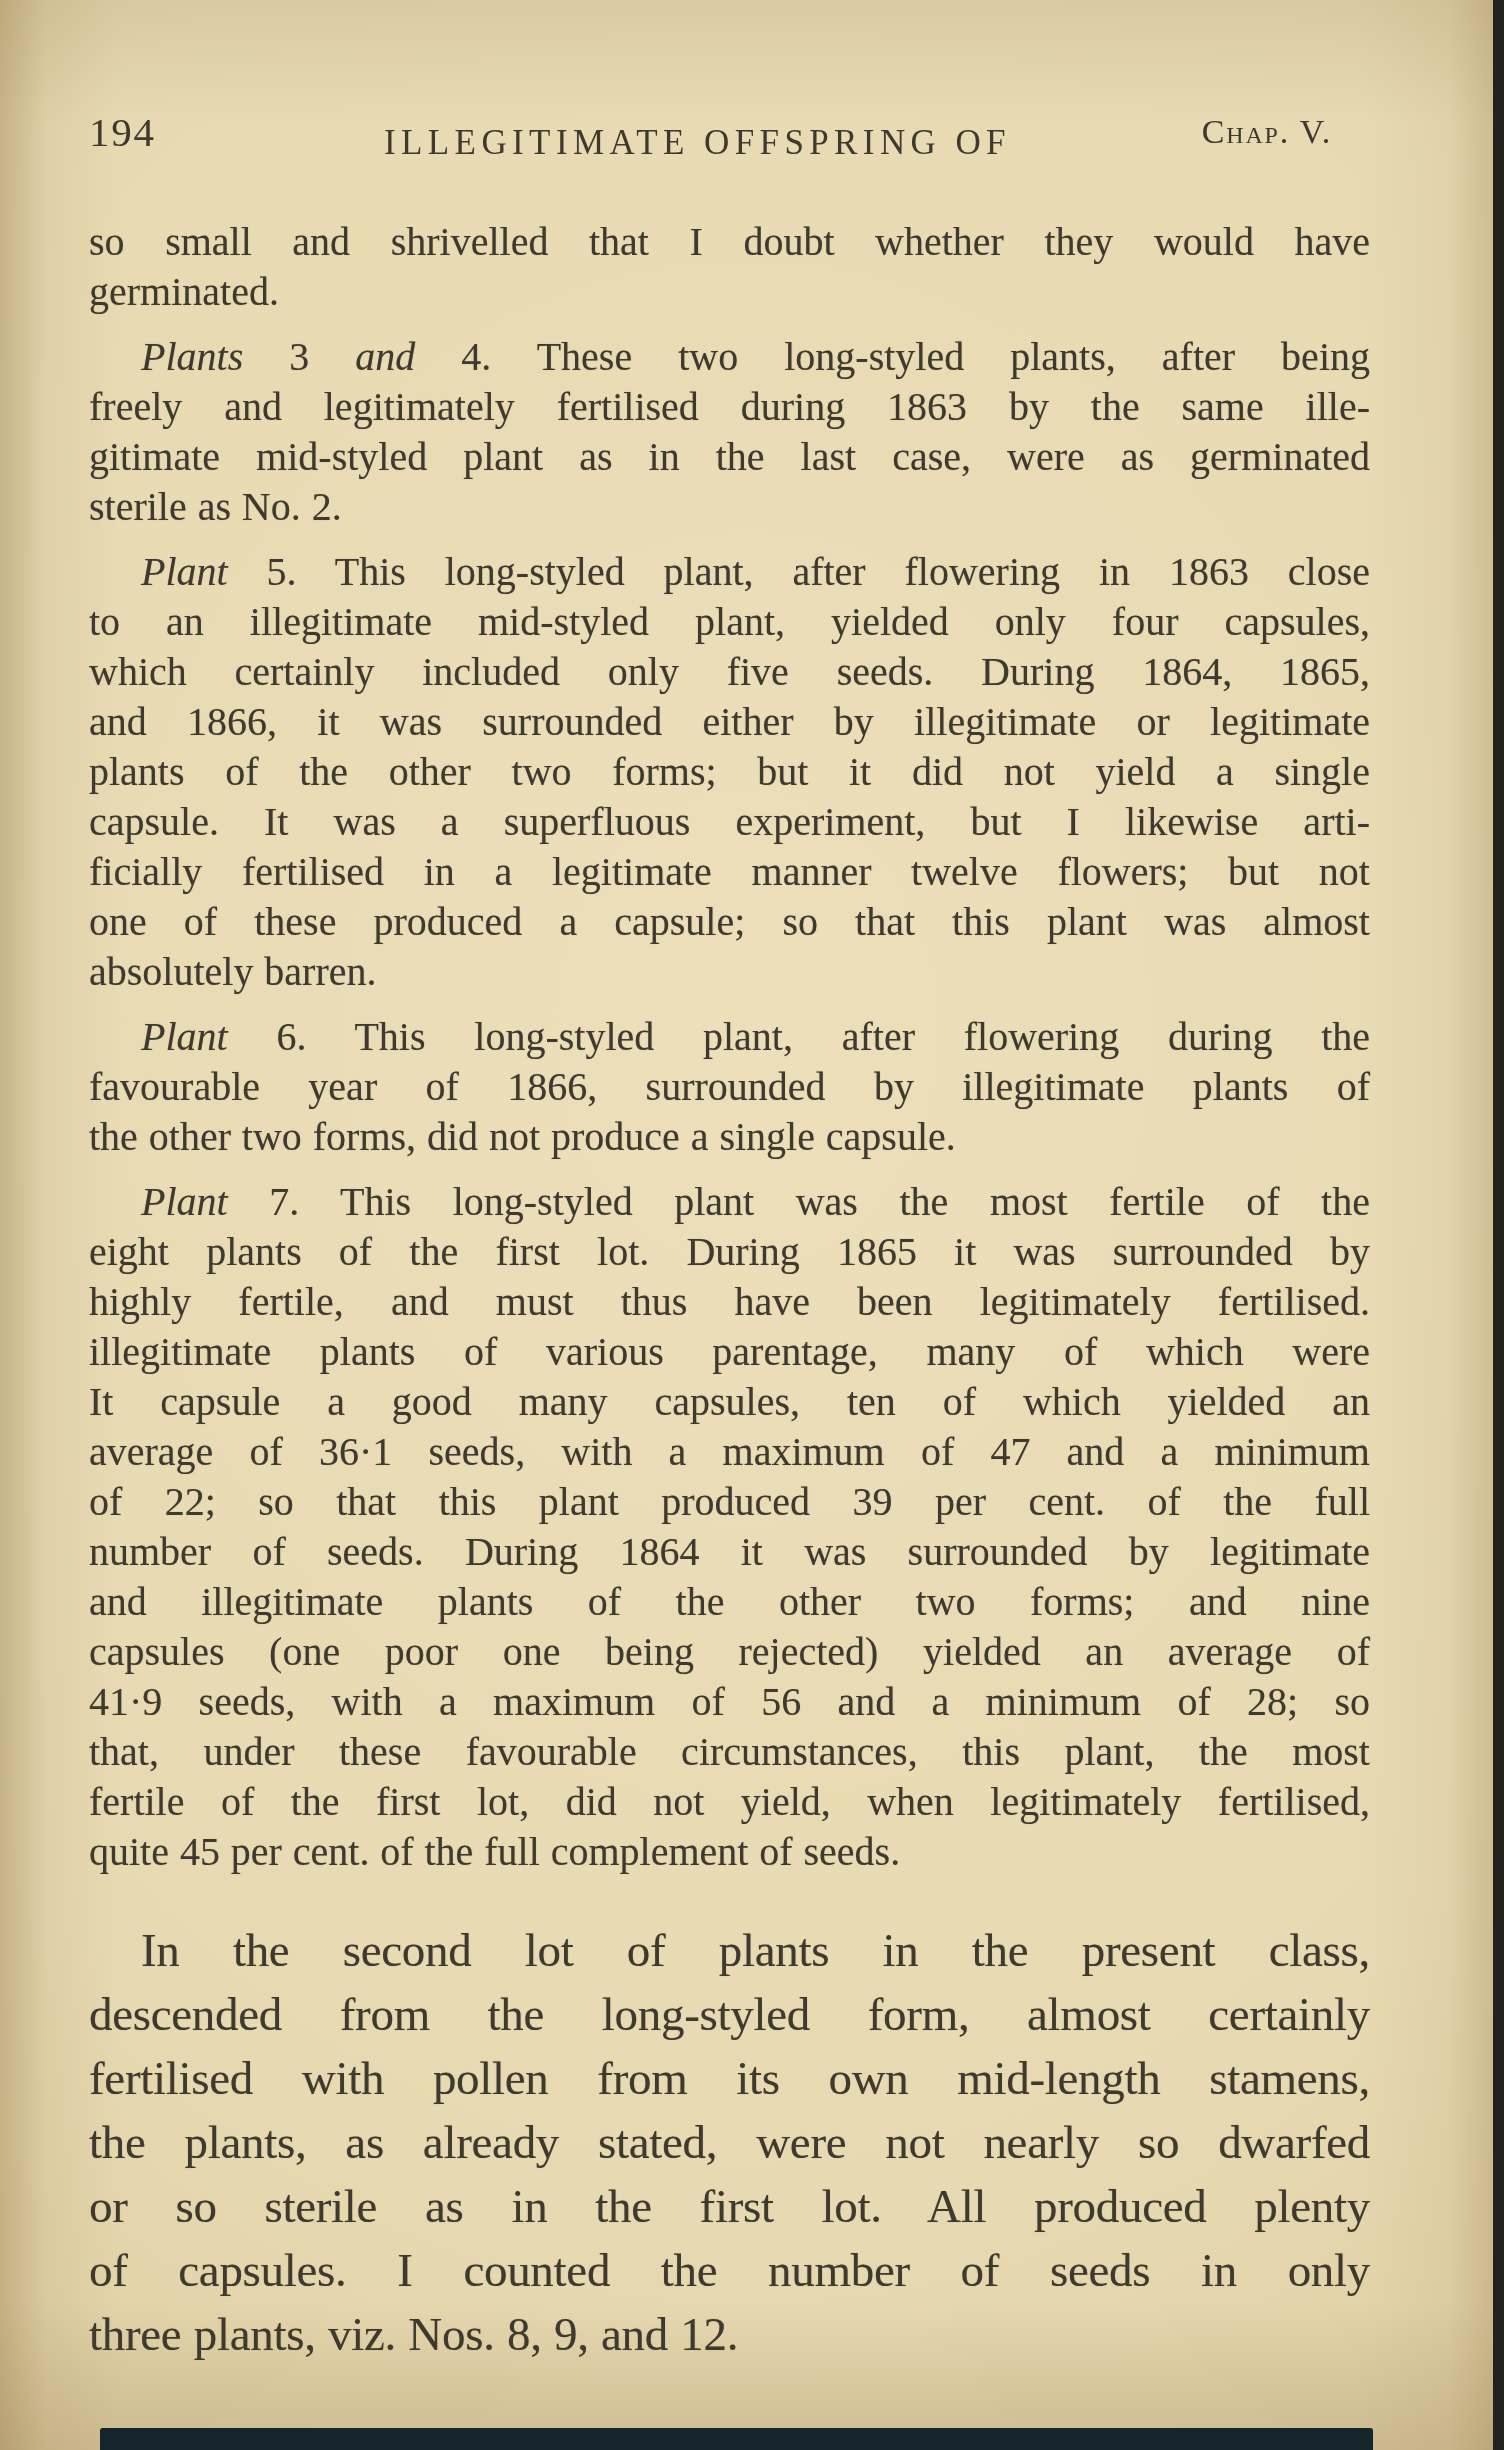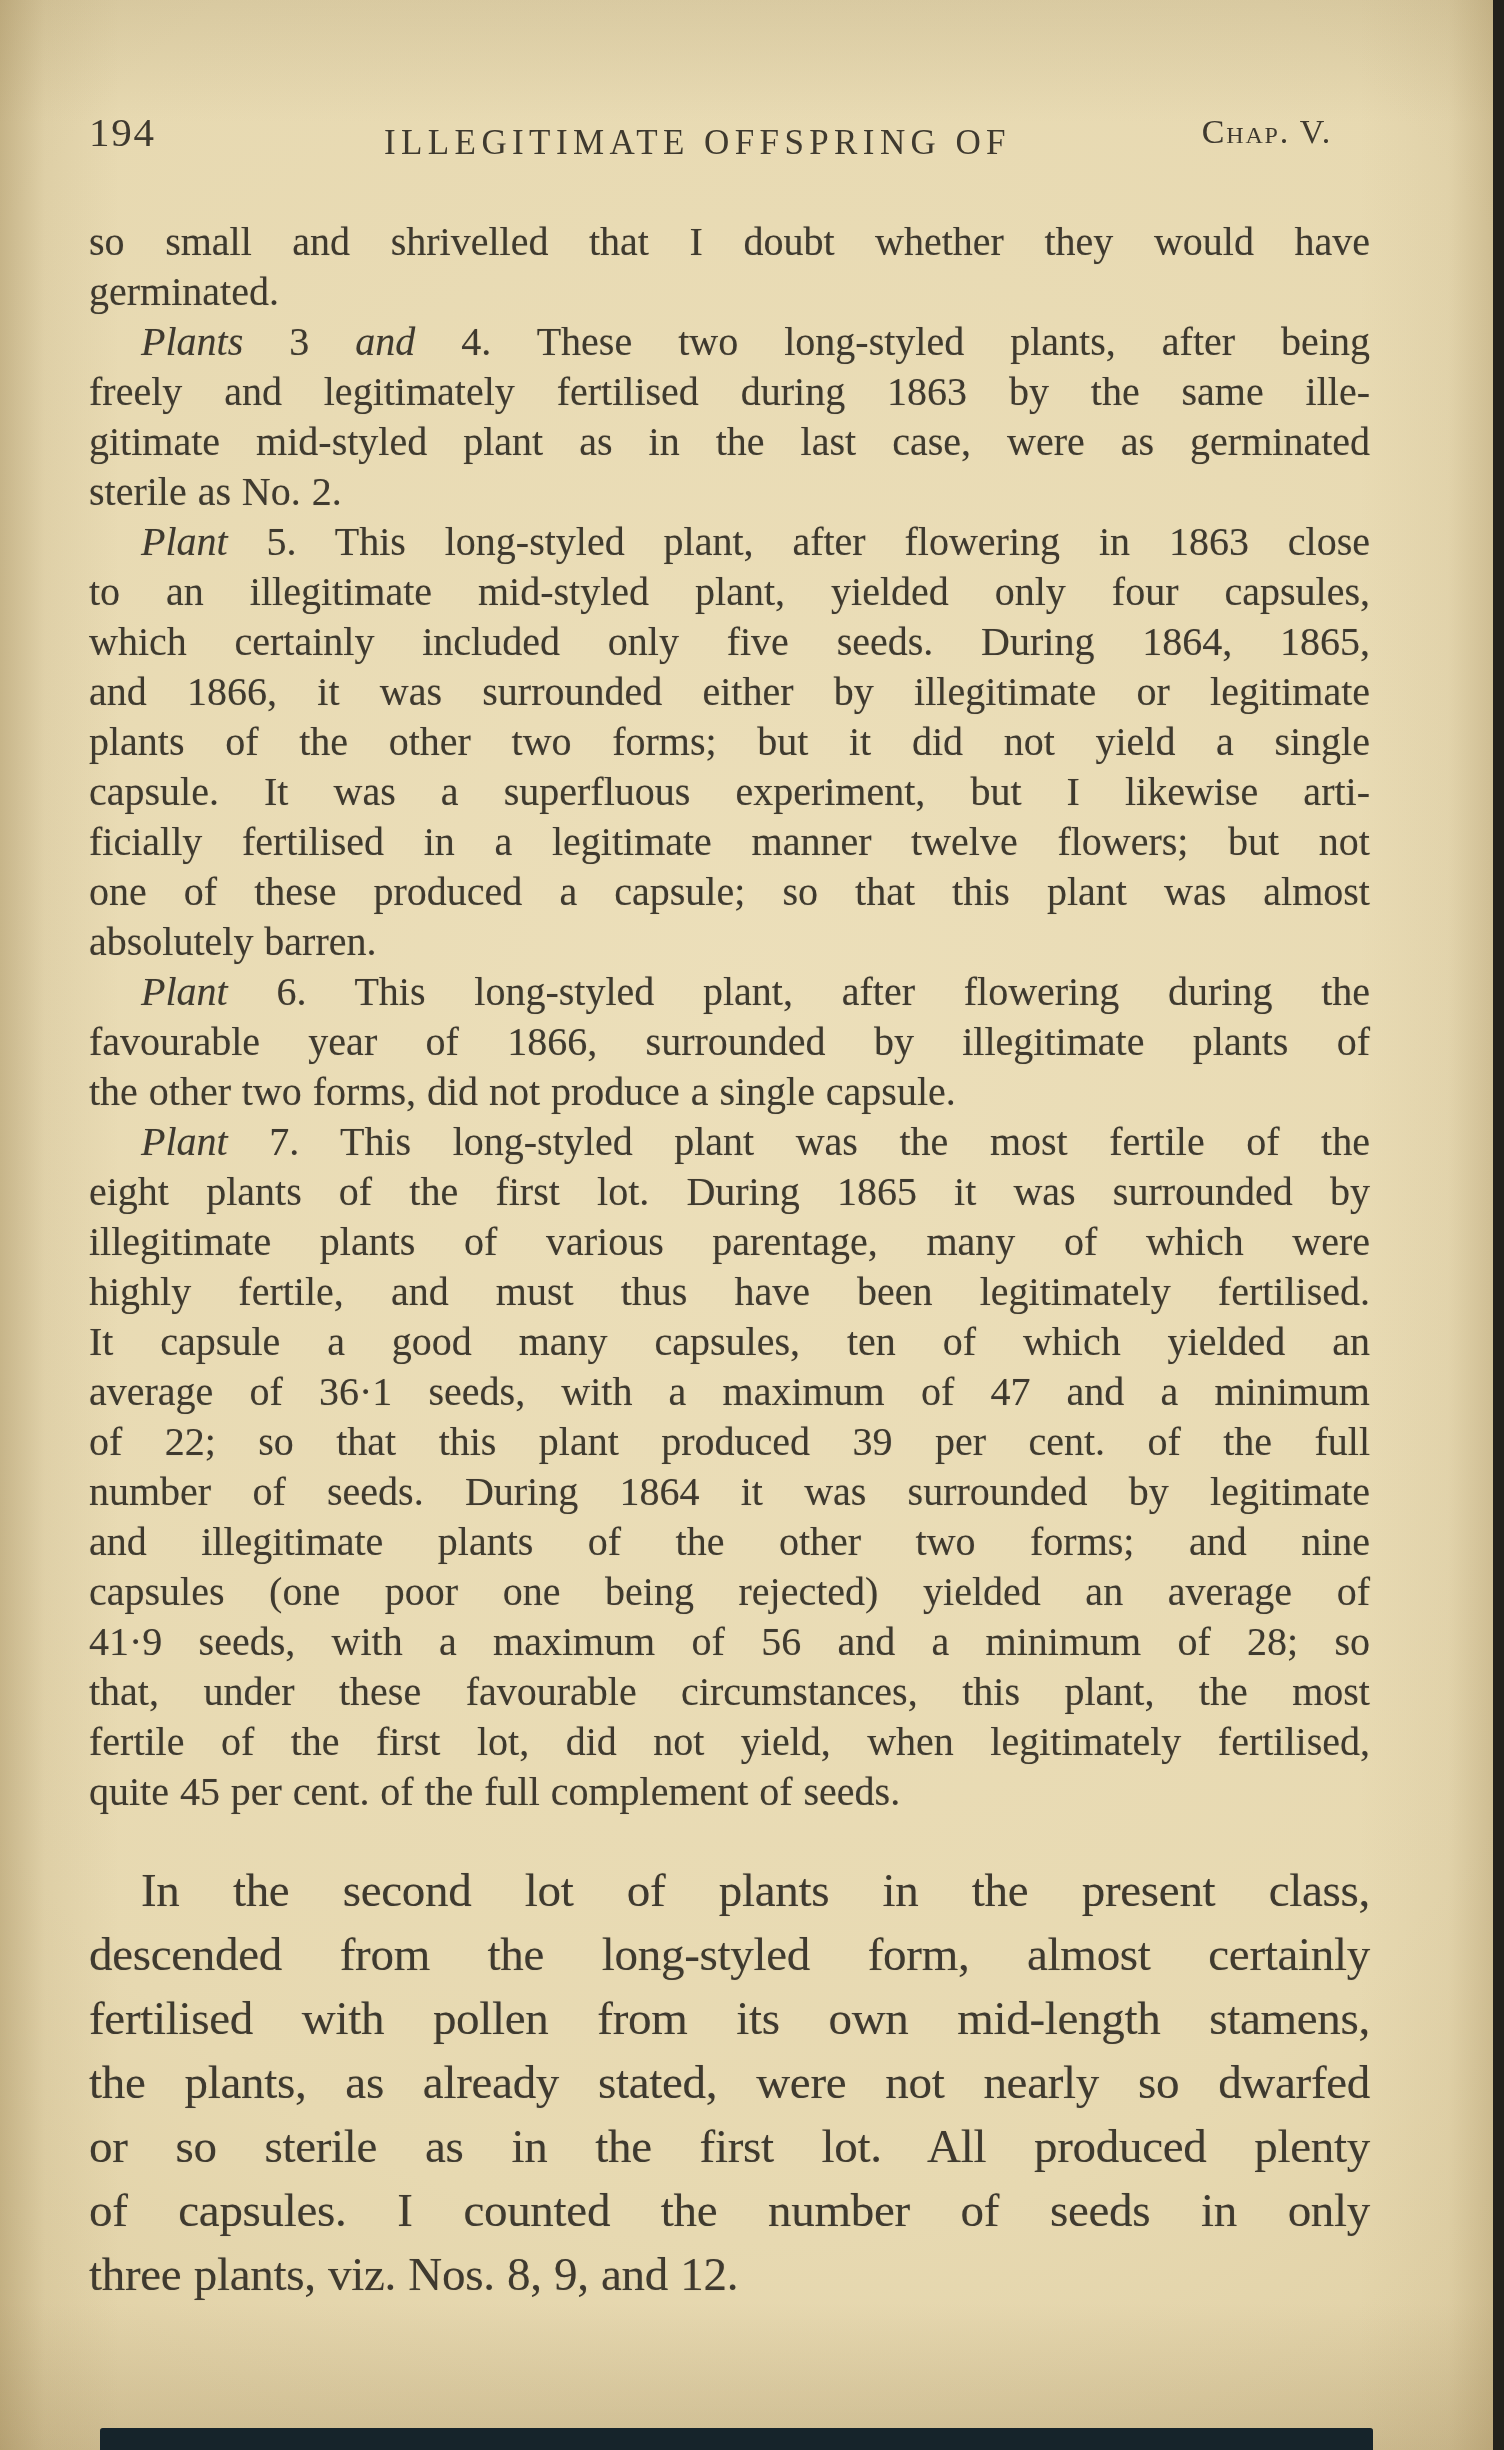--- a/index.html
+++ b/index.html
@@ -43,21 +43,21 @@
   .para-large { font-size: 47px; line-height: 64px; letter-spacing: -0.3px; }
   .para.space-before { margin-top: 41px; }
   .line {
     text-align: justify;
     text-align-last: justify;
     word-spacing: 0.9px;
     white-space: normal;
     text-shadow: 0 0 0.9px rgba(63,58,47,0.35);
   }
   .line.last { text-align-last: left; }
-  .line.indent { text-indent: 52px; }
+  .line.indent { text-indent: 52px; margin-top: 15px; }
   .line i { font-style: italic; }
   .bottom-edge {
     position: absolute; bottom: 0; left: 100px; right: 120px; height: 22.4px;
     background: var(--bottom-edge, #16242b);
     border-radius: 2.7px 2.7px 0 0;
   }
 </style>
 </head>
 <body>
 
@@ -91,22 +91,22 @@
         <div class="line last">absolutely barren.</div>
       </div>
       <div class="para para-small">
         <div class="line indent"><i>Plant</i> 6. This long-styled plant, after flowering during the</div>
         <div class="line">favourable year of 1866, surrounded by illegitimate plants of</div>
         <div class="line last">the other two forms, did not produce a single capsule.</div>
       </div>
       <div class="para para-small">
         <div class="line indent"><i>Plant</i> 7. This long-styled plant was the most fertile of the</div>
         <div class="line">eight plants of the first lot.  During 1865 it was surrounded by</div>
+        <div class="line">highly fertile, and must thus have been legitimately fertilised.</div>
         <div class="line">illegitimate plants of various parentage, many of which were</div>
-        <div class="line">highly fertile, and must thus have been legitimately fertilised.</div>
         <div class="line">It capsule a good many capsules, ten of which yielded an</div>
         <div class="line">average of 36·1 seeds, with a maximum of 47 and a minimum</div>
         <div class="line">of 22; so that this plant produced 39 per cent. of the full</div>
         <div class="line">number of seeds.  During 1864 it was surrounded by legitimate</div>
         <div class="line">and illegitimate plants of the other two forms; and nine</div>
         <div class="line">capsules (one poor one being rejected) yielded an average of</div>
         <div class="line">41·9 seeds, with a maximum of 56 and a minimum of 28; so</div>
         <div class="line">that, under these favourable circumstances, this plant, the most</div>
         <div class="line">fertile of the first lot, did not yield, when legitimately fertilised,</div>
         <div class="line last">quite 45 per cent. of the full complement of seeds.</div>

